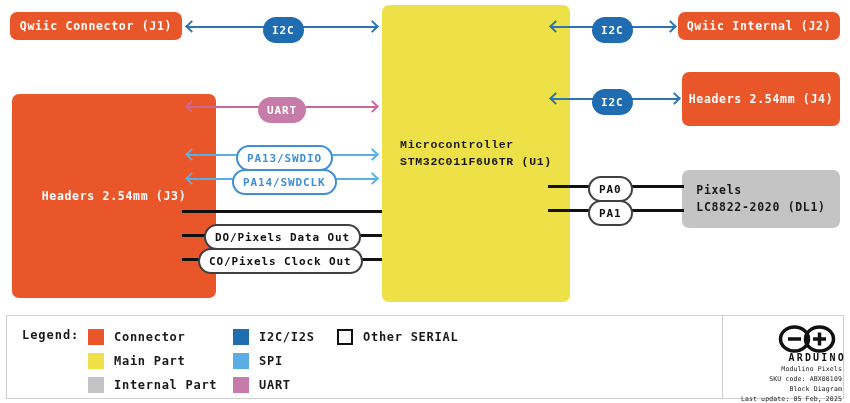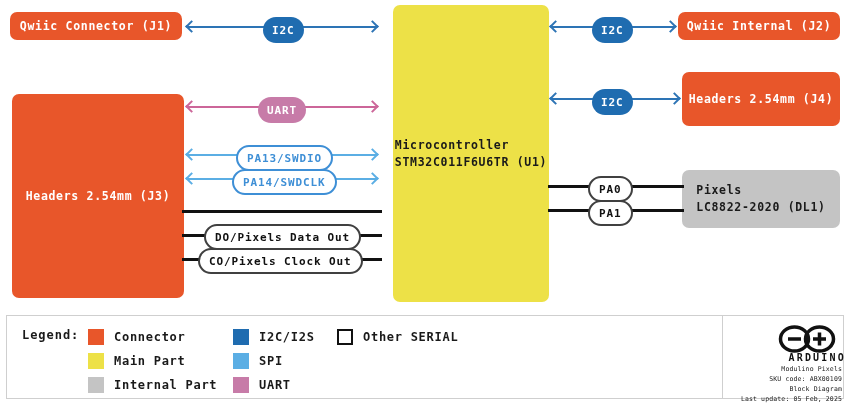--- a/index.html
+++ b/index.html
@@ -128,23 +128,23 @@
     letter-spacing: 0.02em;
   }
 </style>
 </head>
 <body>
 
 <div id="root">
 
   <div class="block connector" style="left:10px; top:12px; width:172px; height:28px; font-size:11.5px;">Qwiic Connector (J1)</div>
 
-  <div class="block connector" style="left:12px; top:94px; width:172px; height:204px; font-size:11.5px;">Headers 2.54mm (J3)</div>
-
-  <div class="block main-part" style="left:393px; top:5px; width:156px; height:297px; font-size:11.5px;">Microcontroller
+  <div class="block connector" style="left:12px; top:94px; width:204px; height:204px; font-size:11.5px;">Headers 2.54mm (J3)</div>
+
+  <div class="block main-part" style="left:382px; top:5px; width:188px; height:297px; font-size:11.5px;font-family:Liberation Mono, monospace;">Microcontroller
 STM32C011F6U6TR (U1)</div>
 
   <div class="block connector" style="left:678px; top:12px; width:162px; height:28px; font-size:11.5px;">Qwiic Internal (J2)</div>
 
   <div class="block connector" style="left:682px; top:72px; width:158px; height:54px; font-size:11.5px;">Headers 2.54mm (J4)</div>
 
   <div class="block internal-part" style="left:682px; top:170px; width:158px; height:58px; font-size:11.5px;">Pixels
 LC8822-2020 (DL1)</div>
 
   <div class="wire i2c" style="left:188px; top:26px; width:188px;"></div>

